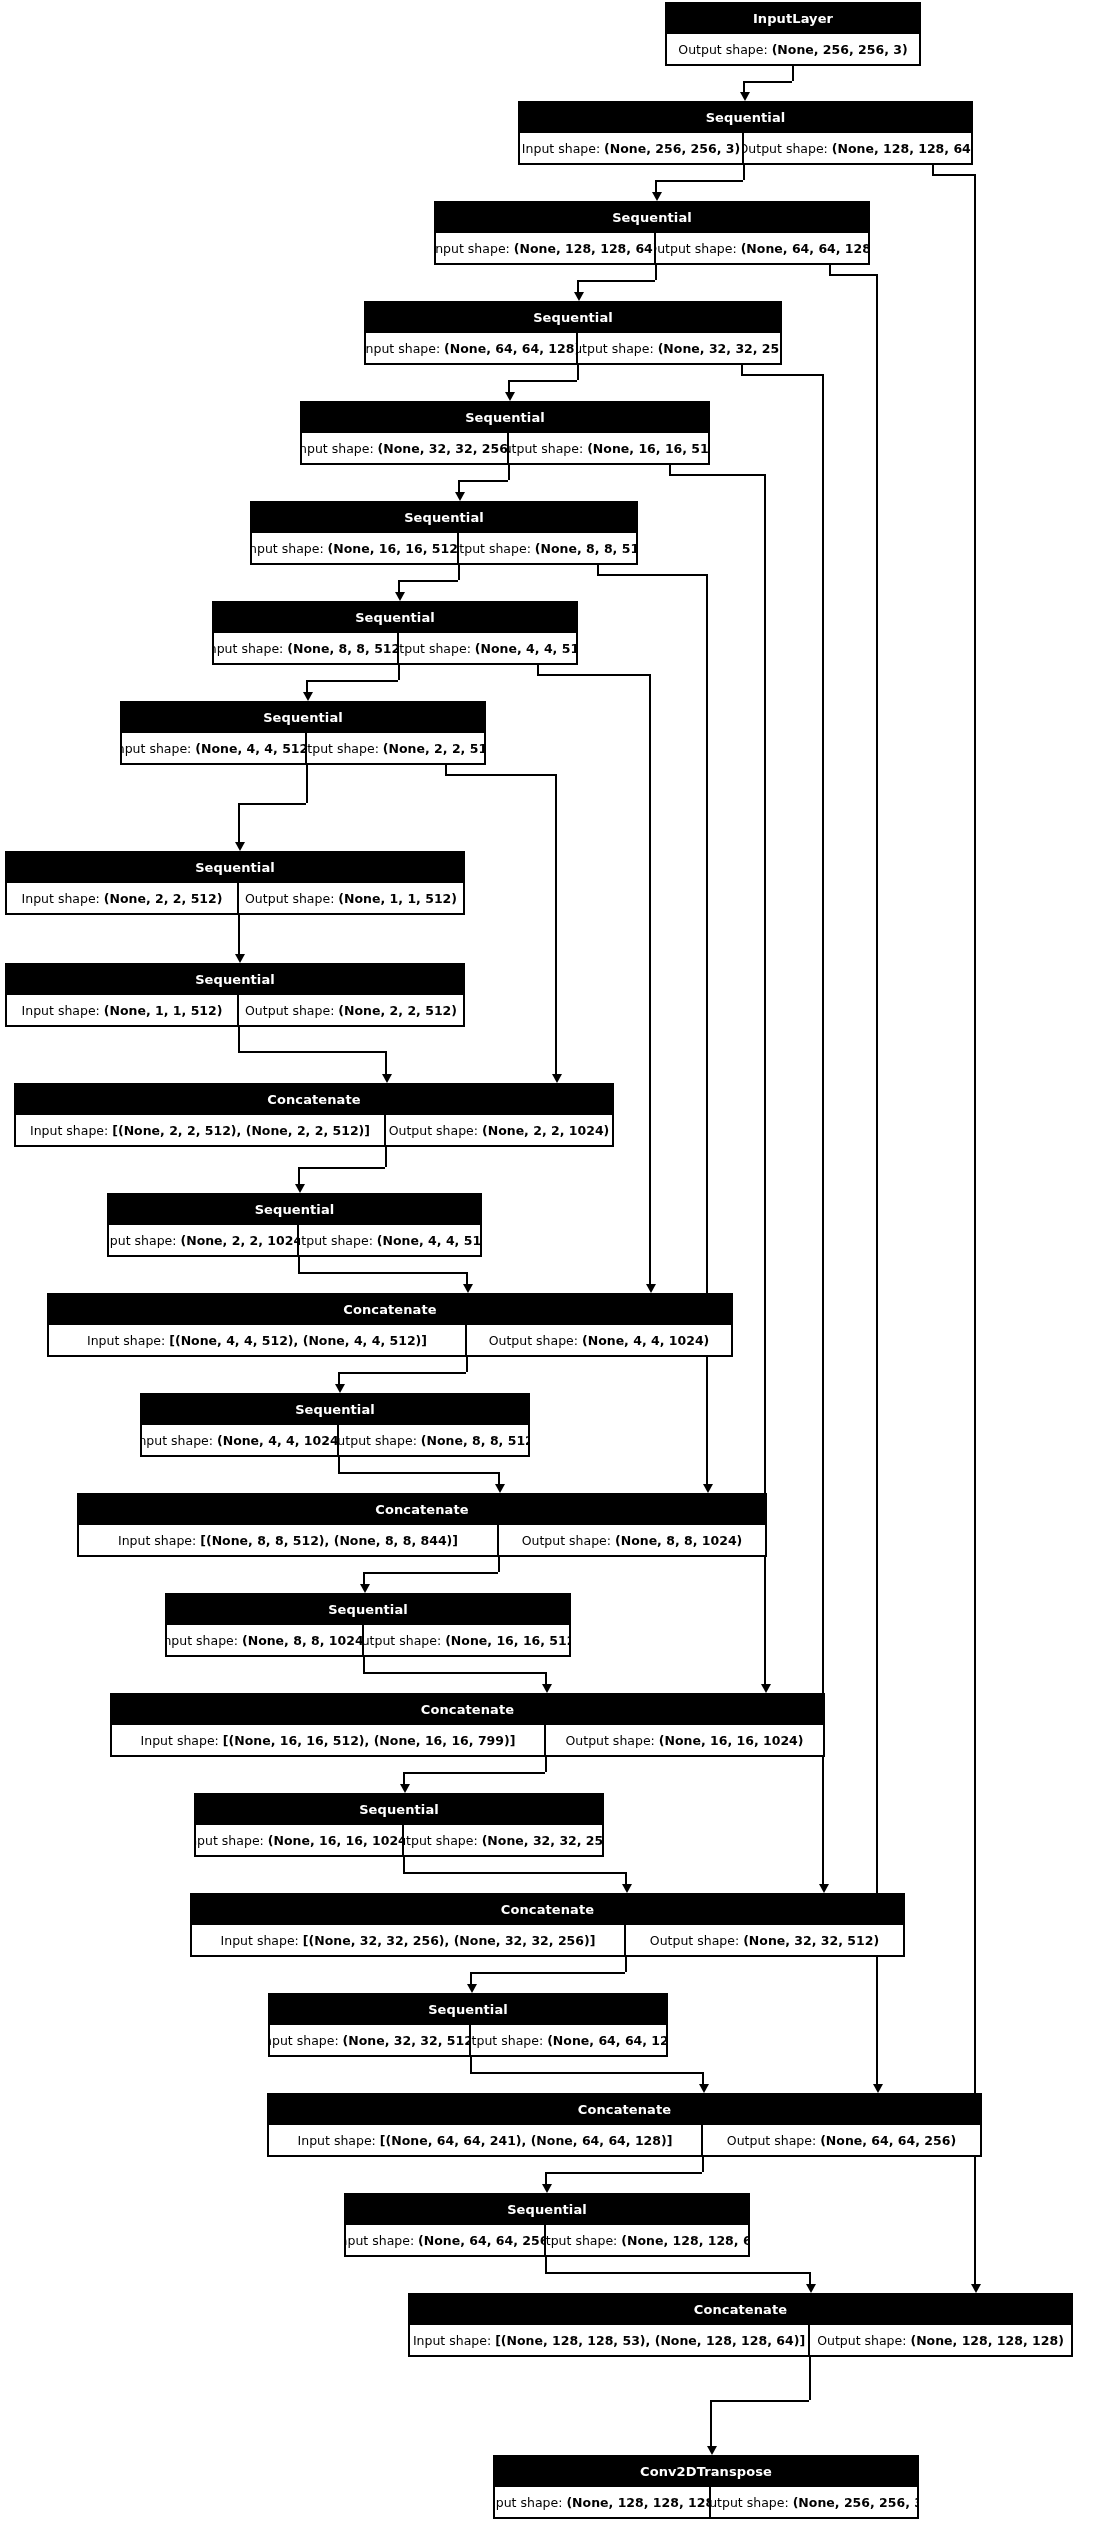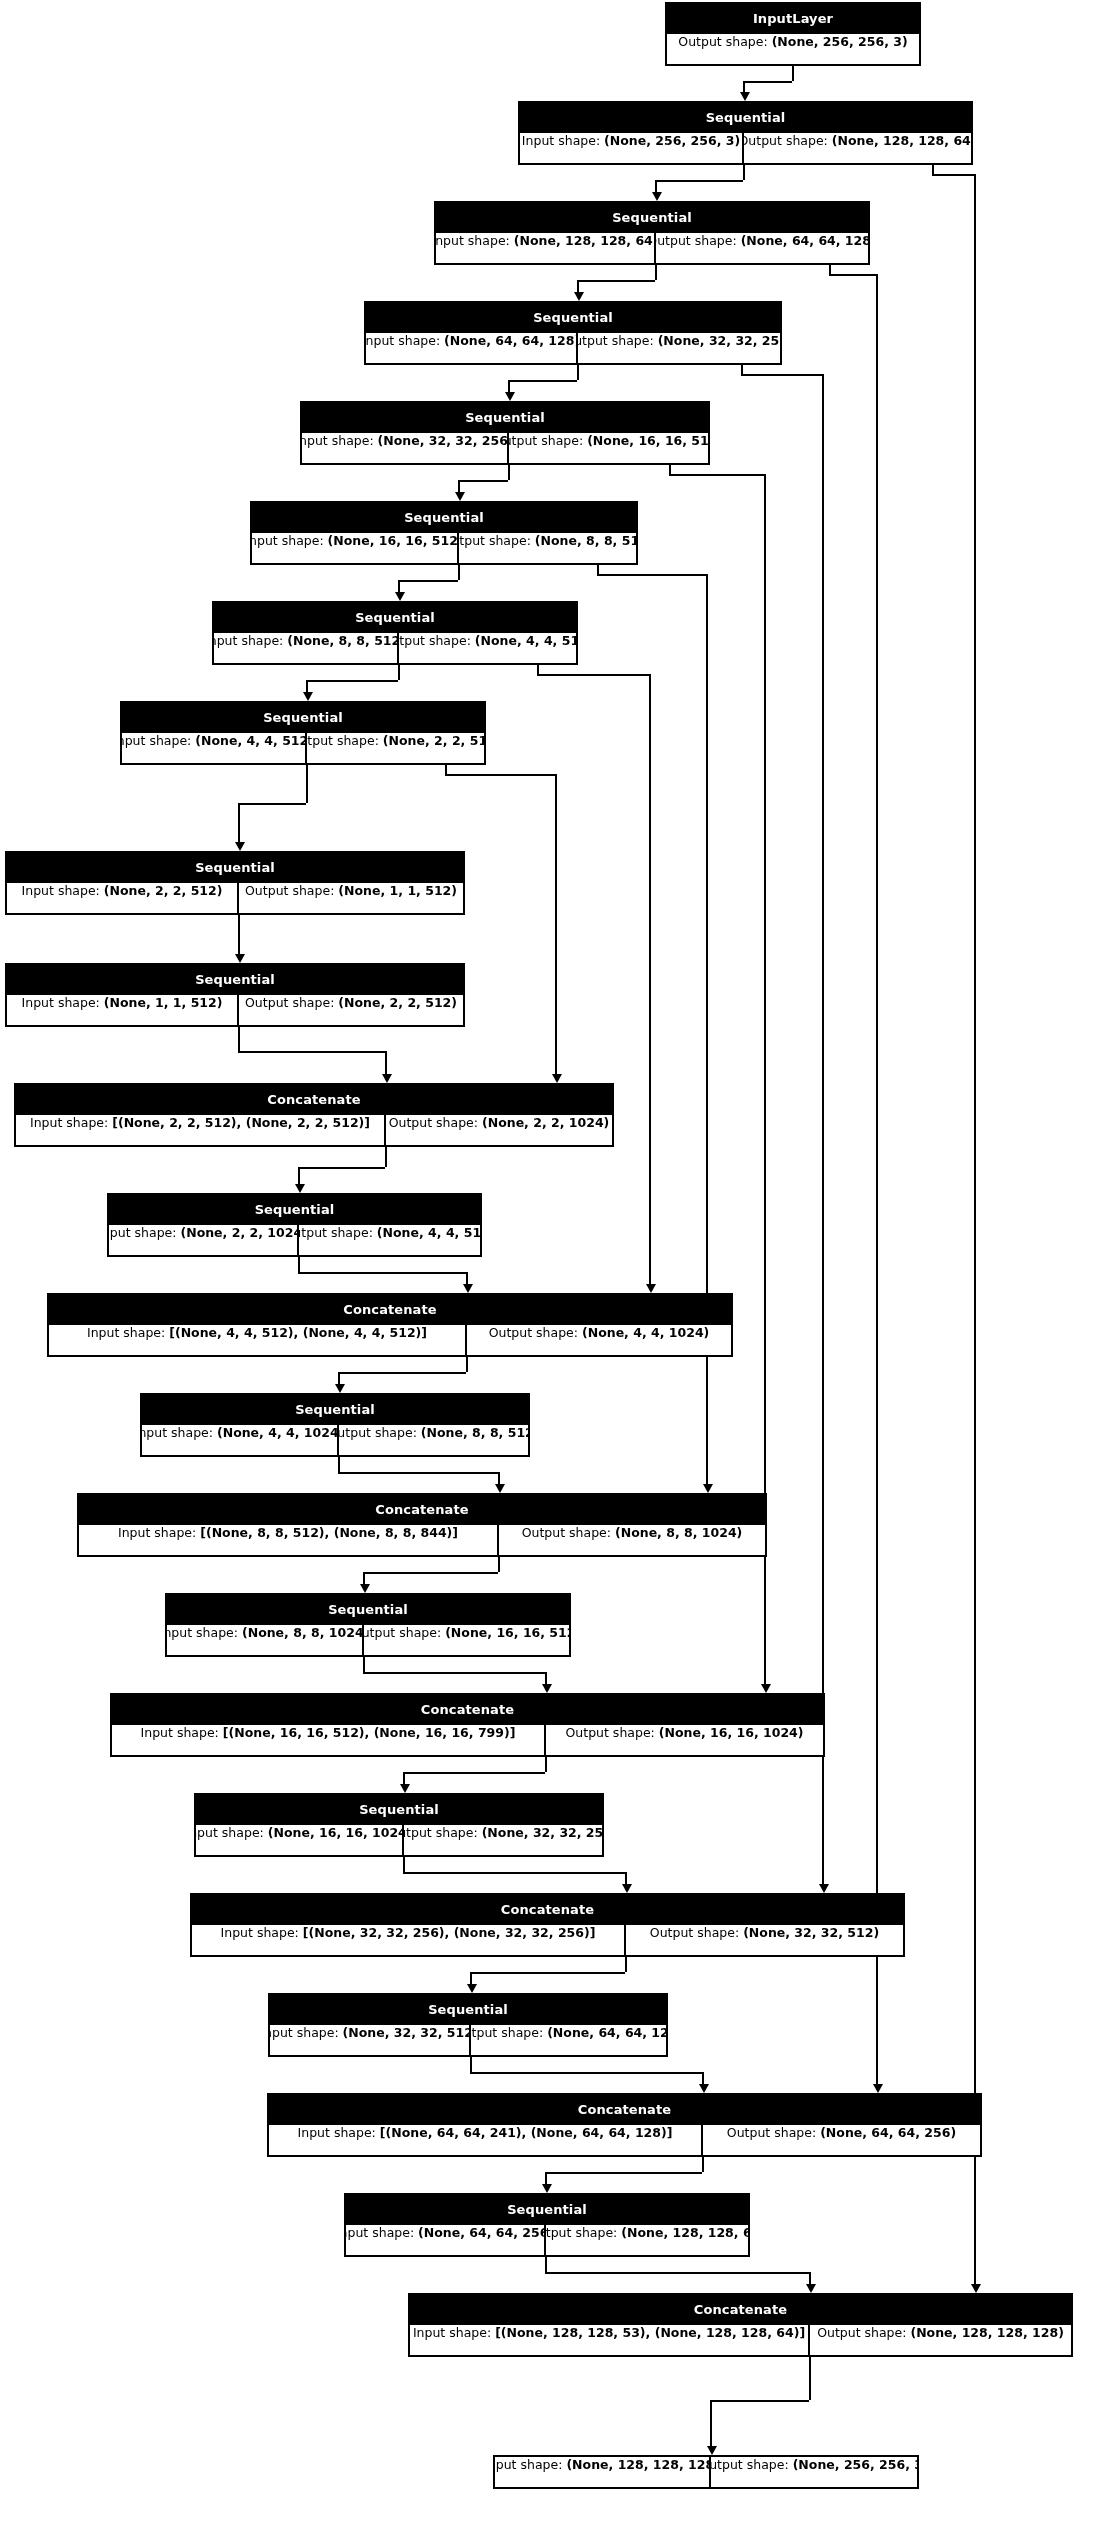--- a/index.html
+++ b/index.html
@@ -4,21 +4,21 @@
 <style>
   html,body{margin:0;padding:0;background:#ffffff;}
   body{font-family:"DejaVu Sans","Liberation Sans",sans-serif;}
   #canvas{position:relative;width:1101px;height:2535px;background:#fff;overflow:hidden;}
 
   
   .node{position:absolute;box-sizing:border-box;border:2px solid #000;background:#fff;z-index:5;}
   .node-title{background:#000;color:#fff;font-weight:bold;text-align:center;
               font-size:13px;line-height:30px;height:30px;letter-spacing:.1px;}
   .node-body{display:flex;height:30px;background:#fff;}
-  .cell{flex:0 0 auto;box-sizing:border-box;display:flex;align-items:flex-start;justify-content:center;
+  .cell{flex:0 0 auto;box-sizing:border-box;display:flex;align-items:center;justify-content:center;
         font-size:12.5px;color:#000;padding:0 7px;white-space:nowrap;overflow:hidden;}
   .cell.in{border-right:2px solid #000;}
   .cell b{font-weight:bold;}
   .cell .lbl{font-weight:normal;}
 
   
   .edge{position:absolute;background:#000;z-index:1;}
   .edge.v{width:2px;}
   .edge.h{height:2px;}
   .arrow{position:absolute;width:0;height:0;border-left:5px solid transparent;
@@ -317,20 +317,21 @@
           <span class="lbl">Input shape:&nbsp;</span>
           <b>[(None, 128, 128, 53), (None, 128, 128, 64)]</b>
         </div>
         <div class="cell out" style="width: 261px;">
           <span class="lbl">Output shape:&nbsp;</span>
           <b>(None, 128, 128, 128)</b>
         </div>
       </div>
     </div>
     <div class="node" style="left: 493px; top: 2455px; width: 426px;">
+      <div class="node-title">Conv2DTranspose</div>
       <div class="node-body">
         <div class="cell in" style="width: 216px;">
           <span class="lbl">Input shape:&nbsp;</span>
           <b>(None, 128, 128, 128)</b>
         </div>
         <div class="cell out" style="width: 206px;">
           <span class="lbl">Output shape:&nbsp;</span>
           <b>(None, 256, 256, 3)</b>
         </div>
       </div>

